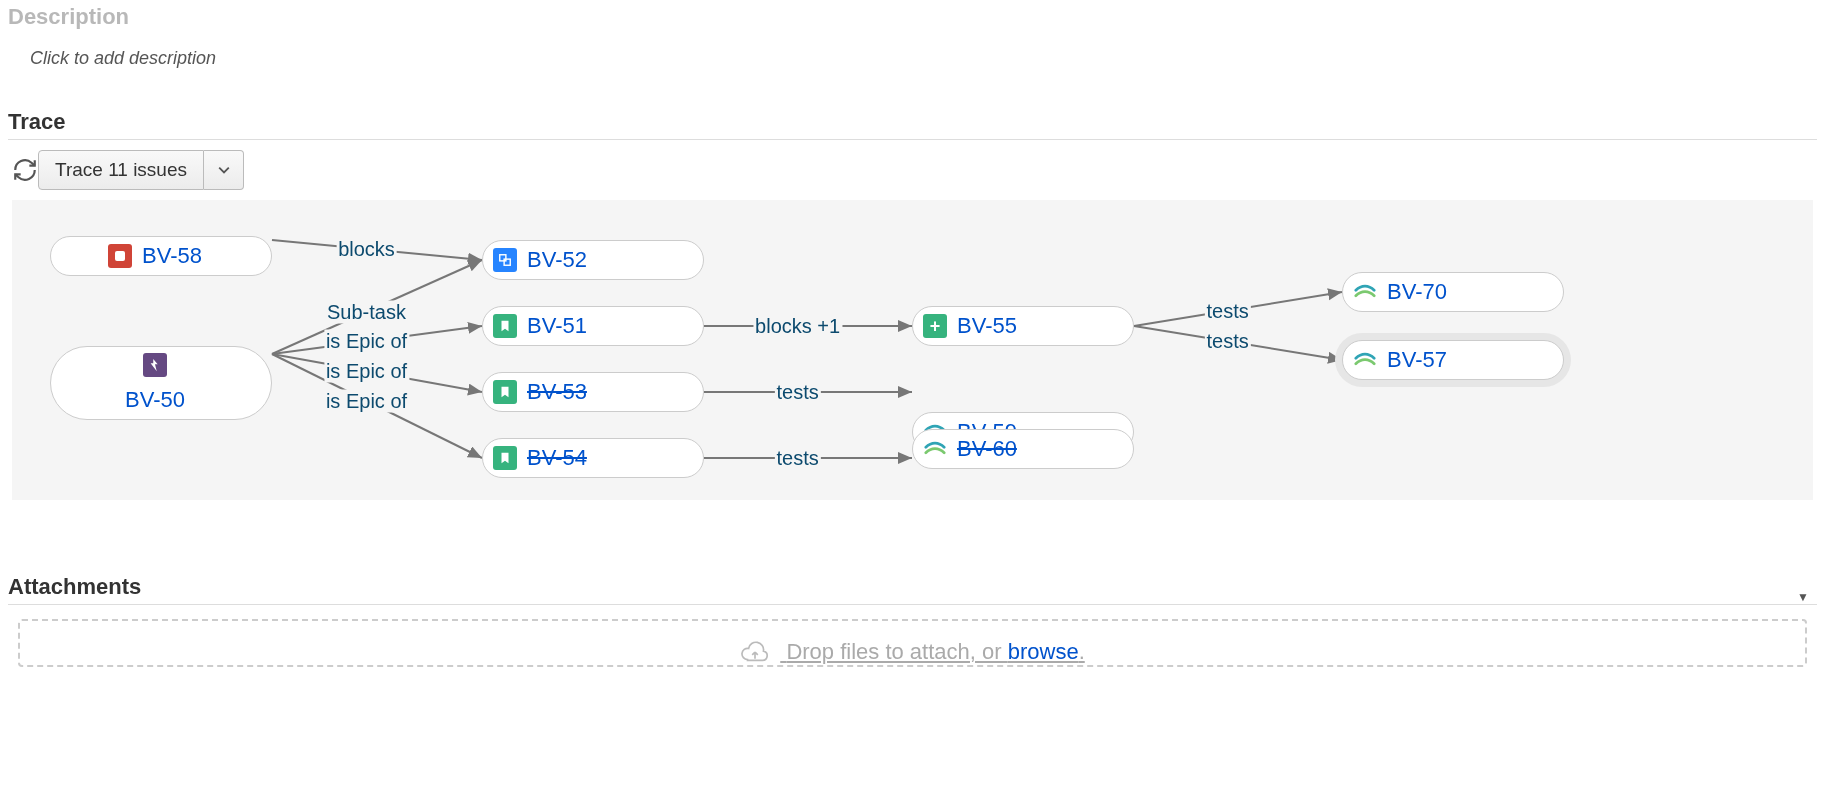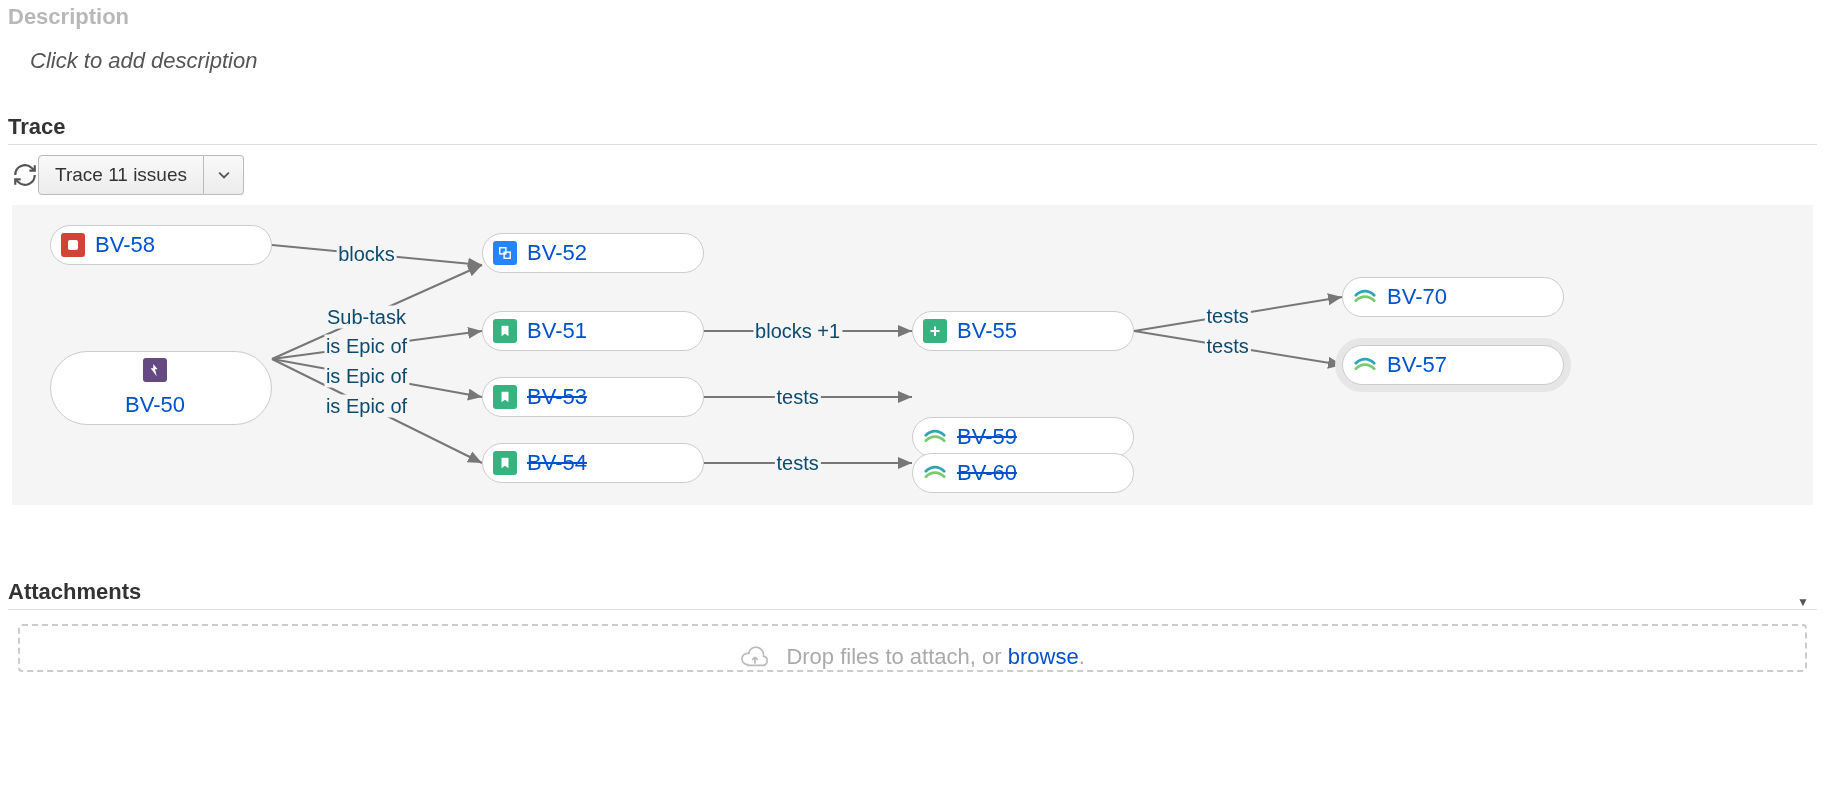--- a/index.html
+++ b/index.html
@@ -13,21 +13,21 @@
   }
   .section-header {
     font-size: 22px;
     font-weight: 600;
     color: #333;
     padding: 4px 0;
     border-bottom: 1px solid #ddd;
   }
   .section-header.faded { color: #b8b8b8; border-bottom: none; }
   .description-placeholder {
-    font-size: 22px;
+    font-size: 18px;
     font-style: italic;
     color: #555;
     padding: 14px 22px 36px 22px;
   }
   .trace-toolbar {
     display: flex;
     align-items: center;
     justify-content: flex-start;
     padding: 10px 4px;
   }
@@ -117,20 +117,21 @@
   }
   .attachments-caret { color:#555; font-size:12px; padding-right:8px;}
   .dropzone {
     margin: 14px 10px 0 10px;
     border: 2px dashed #ccc;
     border-radius: 4px;
     text-align:center;
     padding: 18px 0 0 0;
     color: #aaa;
     font-size: 22px;
+    text-decoration: underline;
   }
   .dropzone .browse { color:#0052cc; cursor:pointer; }
   .cloud-icon { vertical-align: middle; margin-right: 10px; }
   .page { padding: 0 8px; }
 </style>
 </head>
 <body>
 
 <div class="page">
 
@@ -170,33 +171,33 @@
         <line x1="260" y1="154" x2="470" y2="126" stroke="#777" stroke-width="2" marker-end="url(#arrow)"></line>
         <line x1="260" y1="154" x2="470" y2="192" stroke="#777" stroke-width="2" marker-end="url(#arrow)"></line>
         <line x1="260" y1="154" x2="470" y2="258" stroke="#777" stroke-width="2" marker-end="url(#arrow)"></line>
         <line x1="692" y1="126" x2="900" y2="126" stroke="#777" stroke-width="2" marker-end="url(#arrow)"></line>
         <line x1="692" y1="192" x2="900" y2="192" stroke="#777" stroke-width="2" marker-end="url(#arrow)"></line>
         <line x1="692" y1="258" x2="900" y2="258" stroke="#777" stroke-width="2" marker-end="url(#arrow)"></line>
         <line x1="1122" y1="126" x2="1330" y2="92" stroke="#777" stroke-width="2" marker-end="url(#arrow)"></line>
         <line x1="1122" y1="126" x2="1330" y2="160" stroke="#777" stroke-width="2" marker-end="url(#arrow)"></line>
       </svg>
     <div id="nodes-layer">
-        <div class="node" style="left: 38px; top: 20px; width: 222px;">
+        <div class="node" style="left: 38px; top: 36px; width: 222px; justify-content: center;">
           <span class="type-icon ti-blocker"></span>
           <span class="key">BV-58</span>
         </div>
         <div class="node" style="left: 38px; top: 146px; width: 222px; flex-direction: column;">
           <span class="type-icon ti-epic">
             <svg viewBox="0 0 16 16">
               <path d="M6 1l5 6h-3l2 8-7-9h3z"></path>
             </svg>
           </span>
           <span class="key">BV-50</span>
         </div>
-        <div class="node" style="left: 470px; top: 28px; width: 222px;">
+        <div class="node" style="left: 470px; top: 40px; width: 222px;">
           <span class="type-icon ti-sub">
             <svg viewBox="0 0 16 16">
               <rect x="2" y="2" width="7" height="7" fill="none" stroke="#fff" stroke-width="1.6"></rect>
               <rect x="7" y="7" width="7" height="7" fill="none" stroke="#fff" stroke-width="1.6"></rect>
             </svg>
           </span>
           <span class="key">BV-52</span>
         </div>
         <div class="node" style="left: 470px; top: 106px; width: 222px;">
           <span class="type-icon ti-story">
@@ -228,21 +229,21 @@
         </div>
         <div class="node done" style="left: 900px; top: 172px; width: 222px; margin-top: 40px;">
           <span class="type-icon ti-test">
             <svg viewBox="0 0 24 24">
               <path d="M2 10c6-6 14-6 20 0" fill="none" stroke="#2fa4b5" stroke-width="3" stroke-linecap="round"></path>
               <path d="M2 16c6-6 14-6 20 0" fill="none" stroke="#7bc96f" stroke-width="3" stroke-linecap="round"></path>
             </svg>
           </span>
           <span class="key">BV-59</span>
         </div>
-        <div class="node done" style="left: 900px; top: 248px; width: 222px;">
+        <div class="node done" style="left: 900px; top: 229px; width: 222px;">
           <span class="type-icon ti-test">
             <svg viewBox="0 0 24 24">
               <path d="M2 10c6-6 14-6 20 0" fill="none" stroke="#2fa4b5" stroke-width="3" stroke-linecap="round"></path>
               <path d="M2 16c6-6 14-6 20 0" fill="none" stroke="#7bc96f" stroke-width="3" stroke-linecap="round"></path>
             </svg>
           </span>
           <span class="key">BV-60</span>
         </div>
         <div class="node" style="left: 1330px; top: 72px; width: 222px;">
           <span class="type-icon ti-test">

